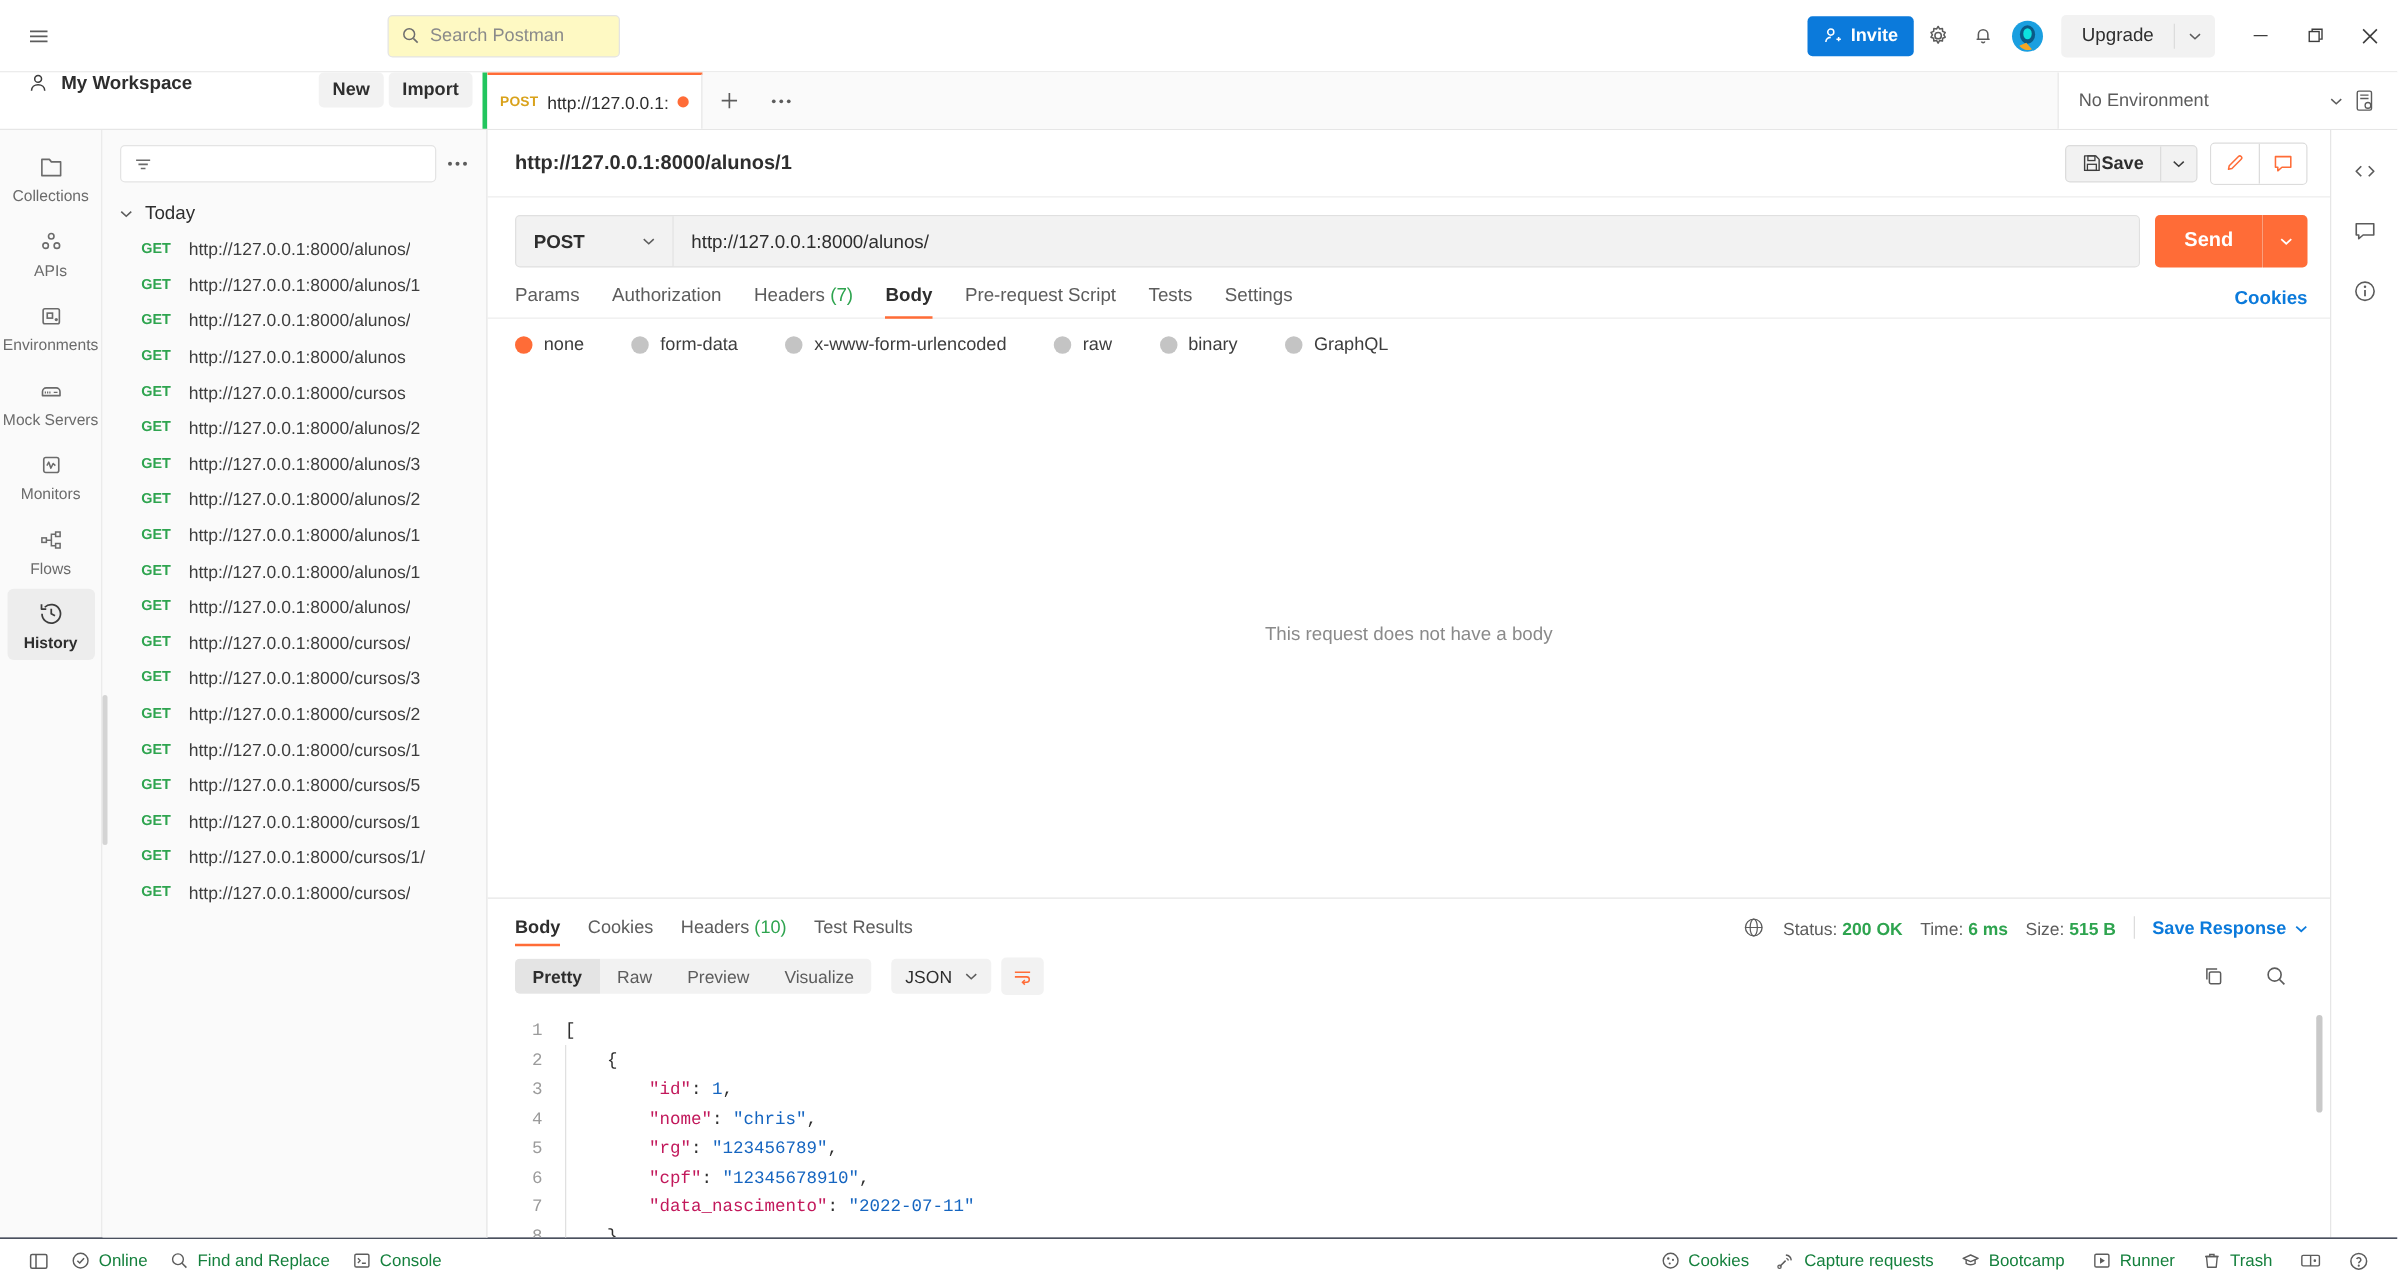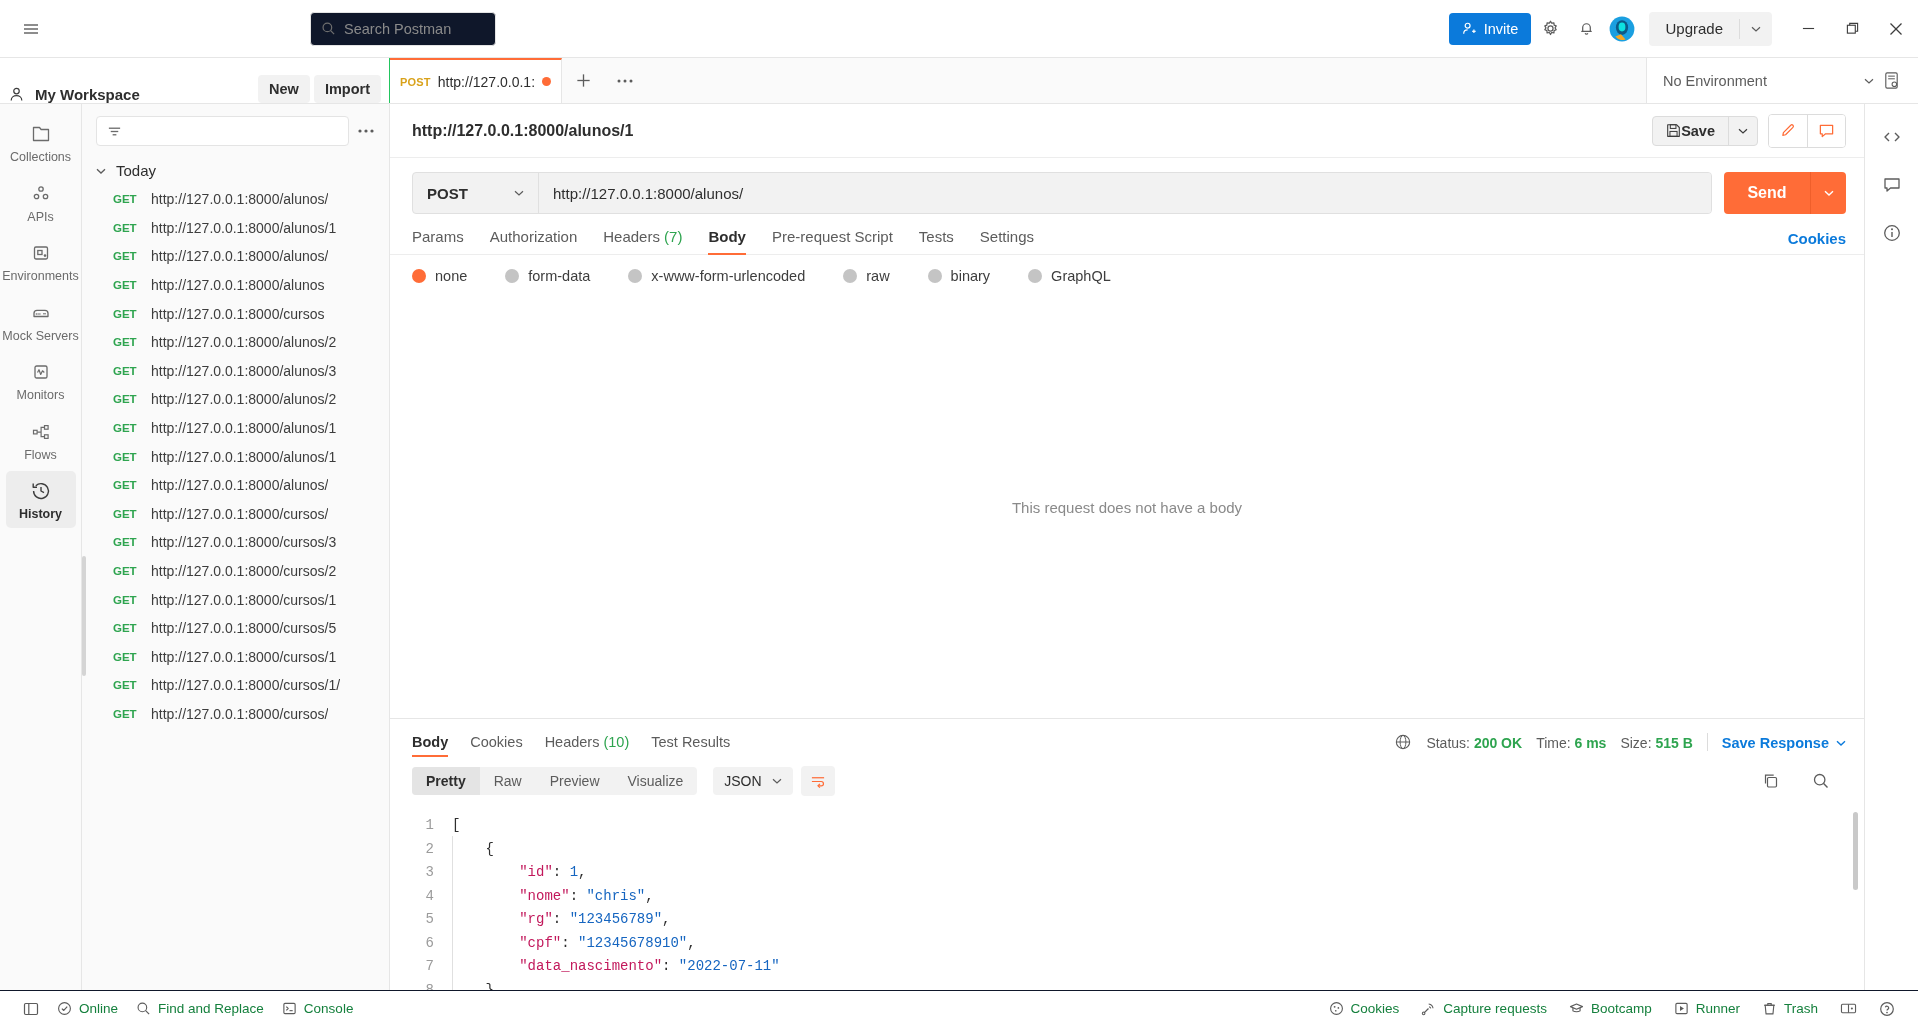--- a/index.html
+++ b/index.html
@@ -32,31 +32,31 @@
     padding: 6px 10px; border-radius: 4px;
     font-size: 16px; color: #2e2e2e; cursor: pointer;
     white-space: nowrap;
   }
   .caret { display:inline-block; width:10px; height:10px; }
 
   .search-wrap { flex: 0 0 auto; margin-left: 262px; }
   .searchbox {
     width: 186px; height: 34px;
     border: 1px solid #e4e4e4; border-radius: 4px;
-    background: #0f172a;
+    background: #fef9c3;
     display: flex; align-items: center;
     padding: 0 10px; gap: 8px;
     cursor: text;
   }
   .searchbox .ph { color: #8a8a8a; font-size: 14.5px; }
 
   .top-right { margin-left: auto; display: flex; align-items: center; gap: 2px; padding-right: 0; }
   .invite-btn {
     background: #0b7adb; color:#fff; border:none; border-radius:4px;
-    height: 32px; padding: 0 13px; font-size: 14.5px; font-weight: 400;
+    height: 32px; padding: 0 13px; font-size: 14.5px; font-weight: 700;
     display:flex; align-items:center; gap:7px; cursor:pointer;
     font-family: "Liberation Sans", sans-serif;
   }
   .icon-btn { width: 34px; height: 34px; display:flex; align-items:center; justify-content:center; cursor:pointer; border-radius:4px; }
   .avatar-btn { width: 34px; height:34px; display:flex; align-items:center; justify-content:center; cursor:pointer; }
   .upgrade-group {
     display:flex; align-items:center; background:#f2f2f2; border-radius:4px;
     height: 34px; margin-left: 8px; overflow:hidden;
   }
   .upgrade-btn { padding: 0 16px; font-size:15px; color:#2e2e2e; height:100%; display:flex; align-items:center; cursor:pointer; }
@@ -64,22 +64,22 @@
   .upgrade-caret { padding: 0 11px; height:100%; display:flex; align-items:center; cursor:pointer; }
   .winbtns { display:flex; align-items:center; margin-left: 12px; }
   .winbtn { width: 44px; height: 44px; display:flex; align-items:center; justify-content:center; cursor:pointer; }
 
   
   .secondbar {
     height: 46px; min-height:46px; display:flex; align-items:stretch;
     border-bottom: 1px solid #e6e6e6; background:#fff;
   }
   .ws-label {
-    width: 390px; display:flex; align-items:flex-end; gap:10px; padding-left:8px;
-    border-right: 1px solid #22c55e;
+    width: 390px; display:flex; align-items:flex-start; gap:10px; padding-left:22px;
+    border-right: 4px solid #22c55e;
   }
   .ws-name { font-weight:700; font-size:15px; color:#2e2e2e; }
   .ws-actions { margin-left:auto; display:flex; gap:4px; padding-right:8px; }
   .ws-btn { background:#f2f2f2; border:none; border-radius:4px; padding:6px 11px; font-size:14.5px; font-weight:600; color:#2e2e2e; cursor:pointer; font-family:"Liberation Sans", sans-serif;}
 
   .tabstrip { flex:1; display:flex; align-items:stretch; background:#fafafa; min-width:0; }
   .req-tab {
     width: 172px; background:#fff; border-right:1px solid #e6e6e6;
     border-top: 2px solid #ff6c37;
     display:flex; align-items:center; gap:7px; padding: 0 10px;

